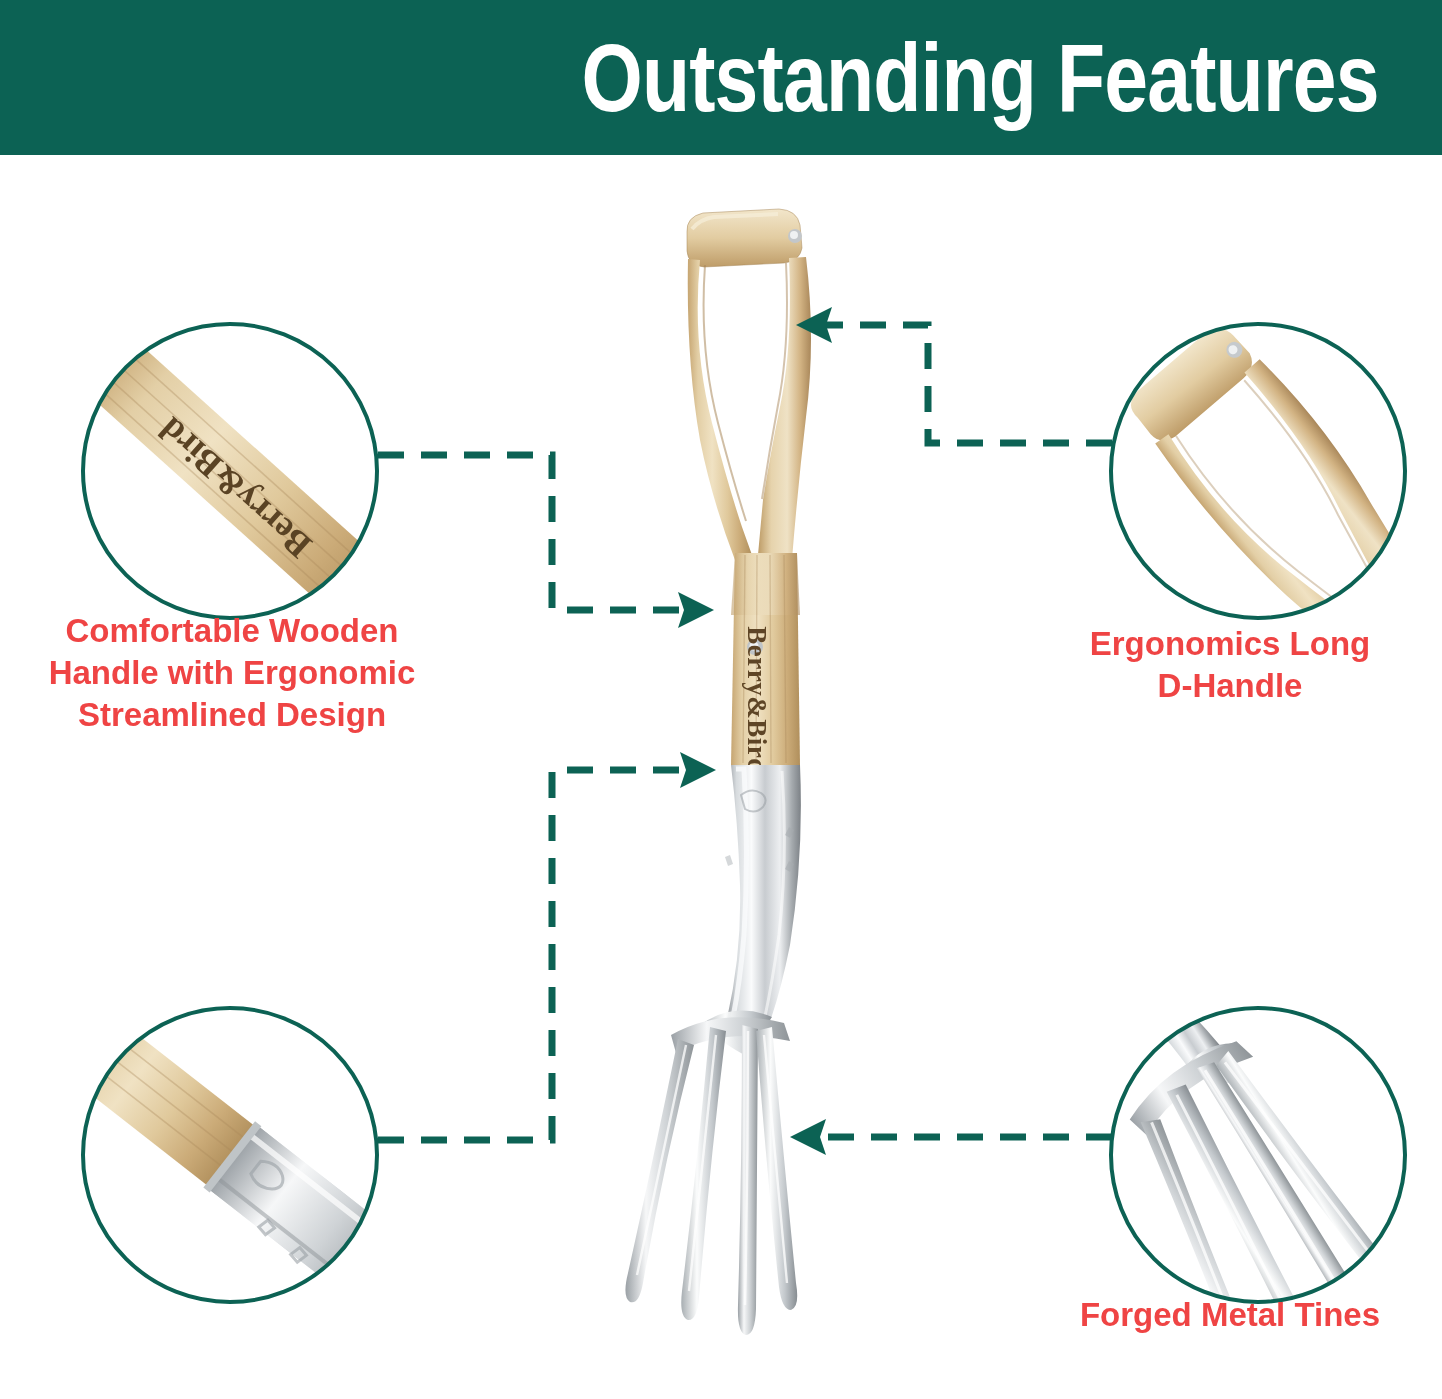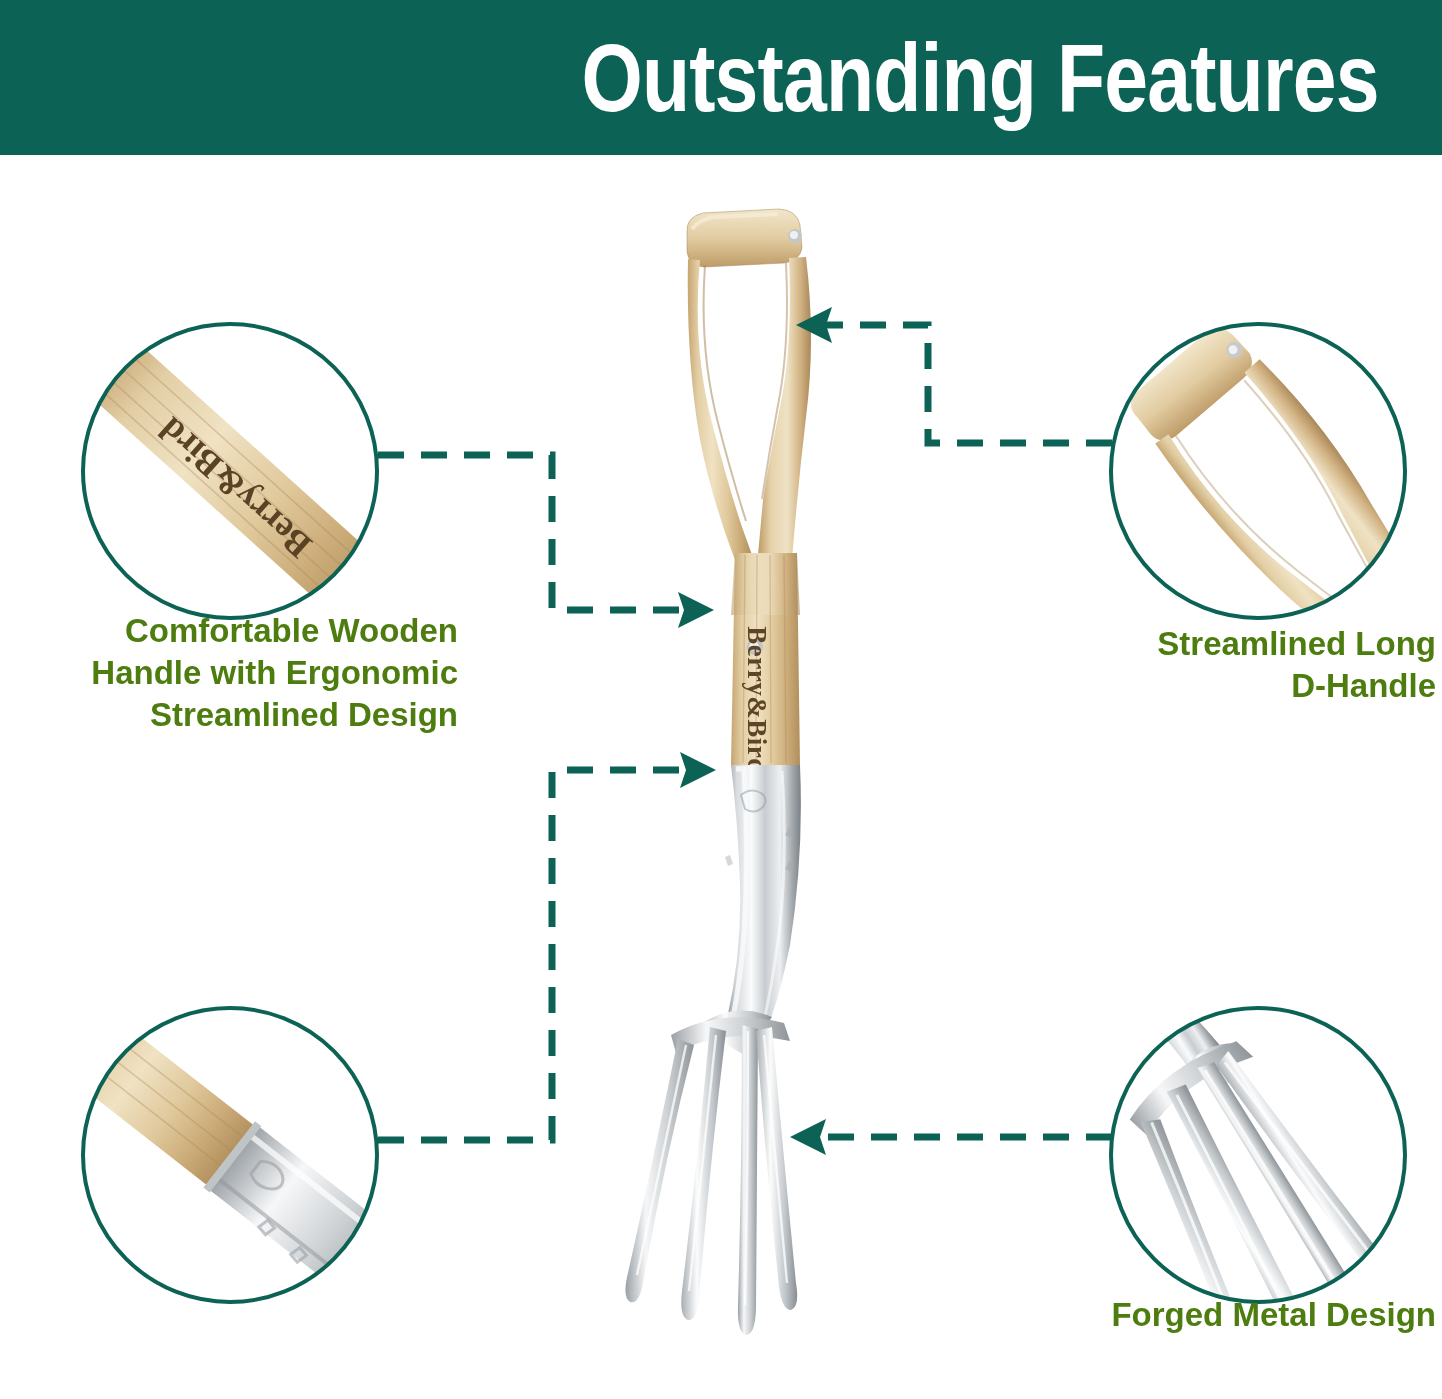--- a/index.html
+++ b/index.html
@@ -17,21 +17,21 @@
     color:#ffffff;font-weight:700;font-size:96px;line-height:1;
     letter-spacing:-1px;transform:scaleX(.82);transform-origin:center;
     white-space:nowrap;font-family:"Liberation Sans","DejaVu Sans",sans-serif;
   }
   
   #stage{position:absolute;left:0;top:155px;width:1442px;height:1244px;}
   .svg-layer{position:absolute;left:0;top:0;width:1442px;height:1244px;}
 
   
   .caption{
-    position:absolute;text-align:right;color:#4d7c0f;
+    position:absolute;text-align:center;color:#ef4444;
     font-weight:700;font-size:33px;line-height:1.27;
     font-family:"Liberation Sans","DejaVu Sans",sans-serif;
     white-space:pre-line;
   }
   #caption-wooden-handle{left:6px;top:455px;width:452px;}
   #caption-d-handle{left:1024px;top:468px;width:412px;}
   #caption-welding{left:6px;top:1139px;width:452px;}
   #caption-tines{left:1024px;top:1139px;width:412px;}
 </style>
 </head>
@@ -272,16 +272,16 @@
           </g>
         </g>
       </g>
       <circle cx="1258" cy="1000" r="147" fill="none" stroke="#0C6254" stroke-width="4"></circle>
     </g>
   </svg>
 
   <div class="caption" id="caption-wooden-handle">Comfortable Wooden
 Handle with Ergonomic
 Streamlined Design</div>
-  <div class="caption" id="caption-d-handle">Streamlined Long
+  <div class="caption" id="caption-d-handle">Ergonomics Long
 D-Handle</div>
-  <div class="caption" id="caption-tines">Forged Metal Design</div>
+  <div class="caption" id="caption-tines">Forged Metal Tines</div>
 </div>
 
 </body></html>

